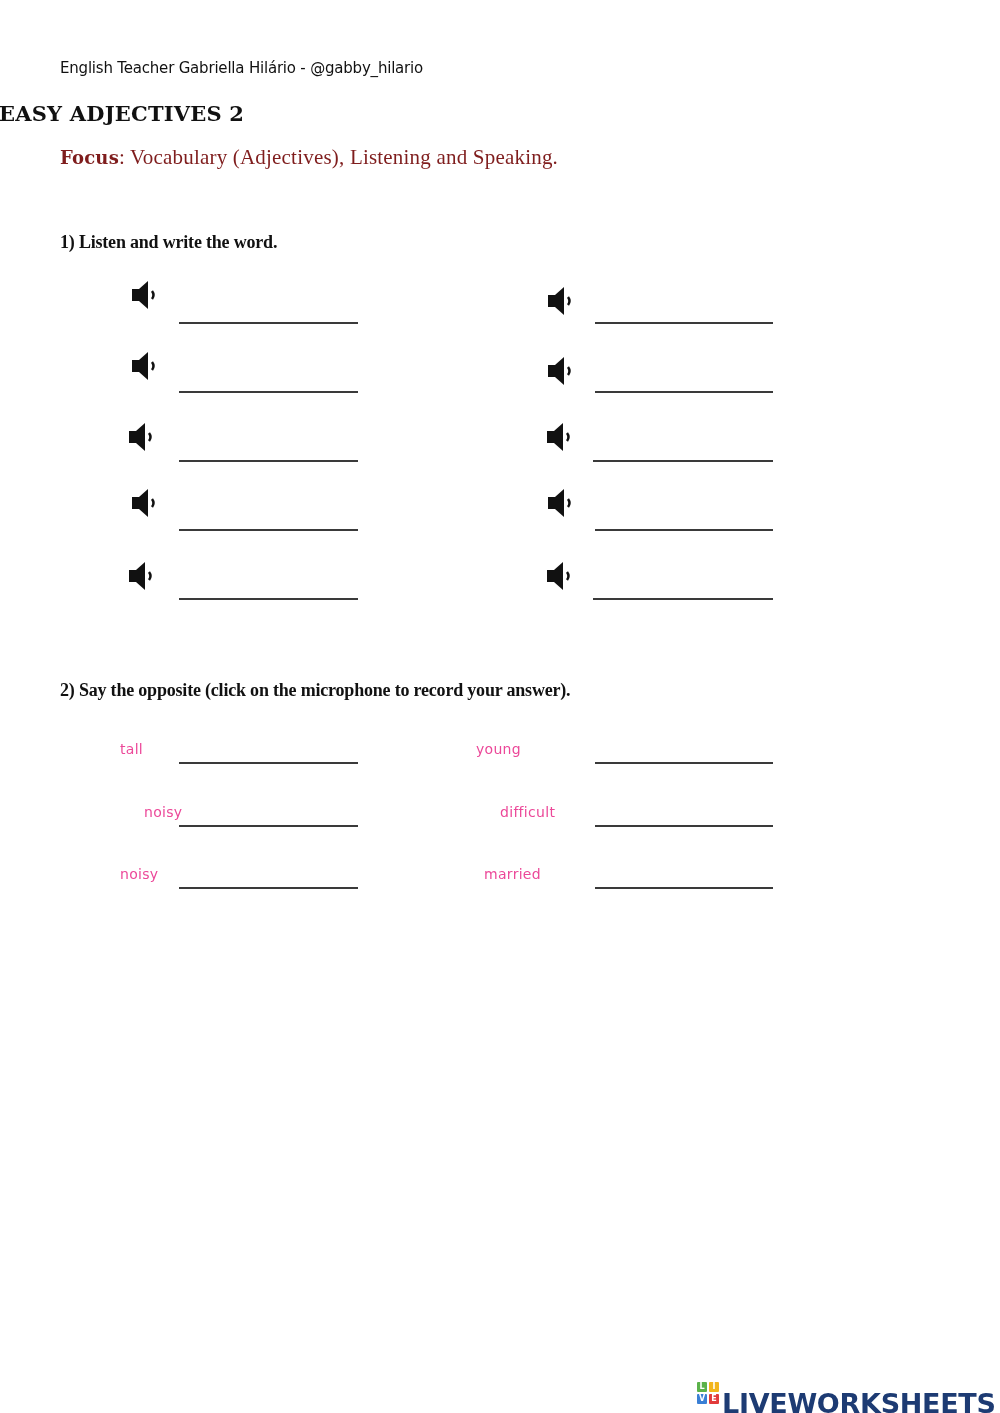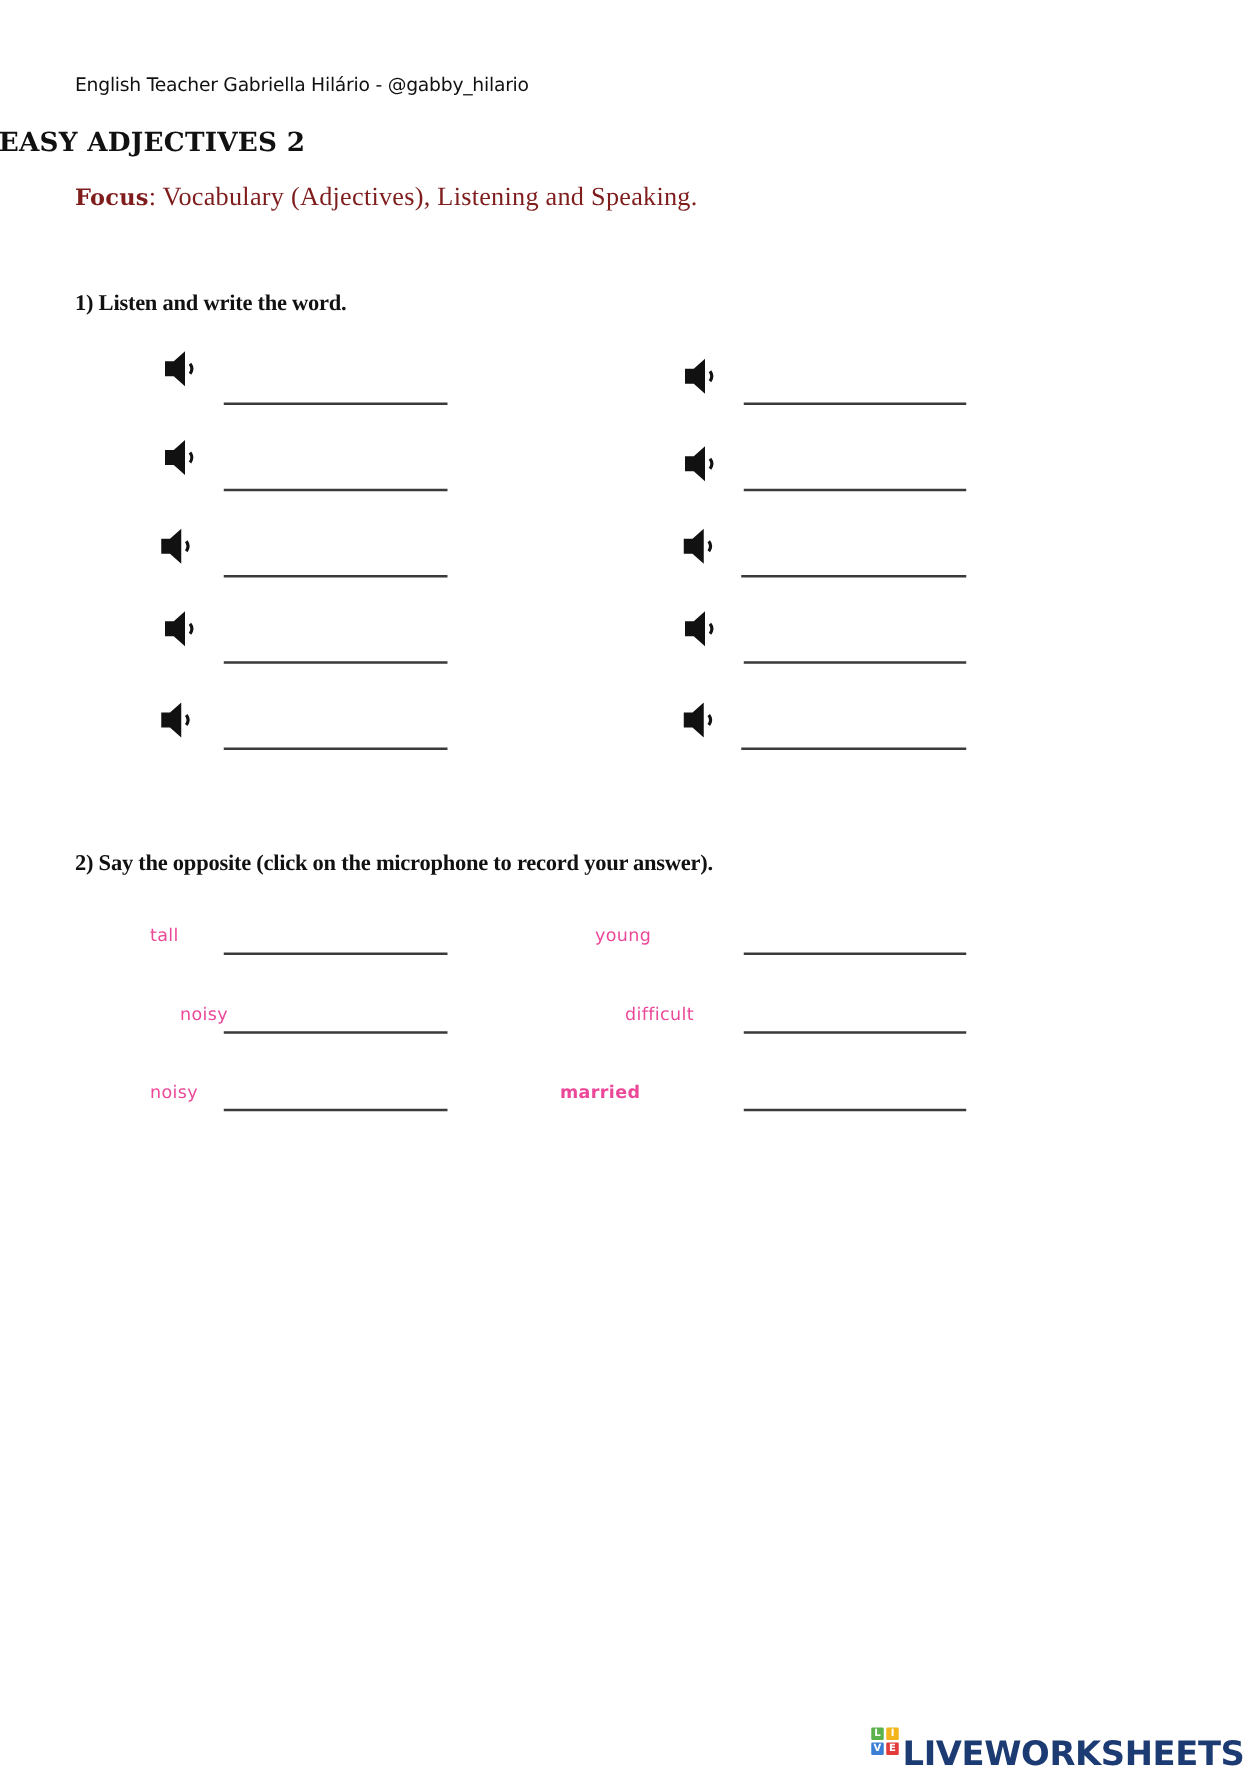--- a/index.html
+++ b/index.html
@@ -126,21 +126,21 @@
 
 <div class="word" style="left:120px;top:804px;margin-left:24px;">noisy</div>
 <div class="line" style="left:179px;top:825px;width:179px;"></div>
 
 <div class="word" style="left:476px;top:804px;margin-left:24px;">difficult</div>
 <div class="line" style="left:595px;top:825px;width:178px;"></div>
 
 <div class="word" style="left:120px;top:866px;">noisy</div>
 <div class="line" style="left:179px;top:887px;width:179px;"></div>
 
-<div class="word" style="left:448px;top:866px;font-weight:bold;">married</div>
+<div class="word" style="left:484px;top:866px;">married</div>
 <div class="line" style="left:595px;top:887px;width:178px;"></div>
 
 <div class="logo">
   <div class="logo-icon">
     <div style="background:#5bb24a;">L</div>
     <div style="background:#f2b51c;">I</div>
     <div style="background:#3a7fd5;">V</div>
     <div style="background:#e23b3b;">E</div>
   </div>
   <span class="logo-text">LIVEWORKSHEETS</span>

